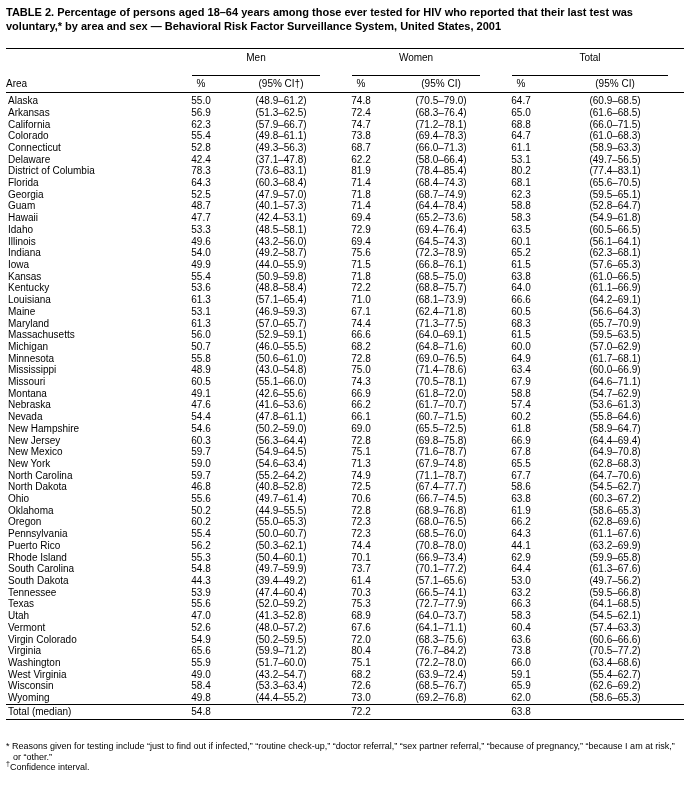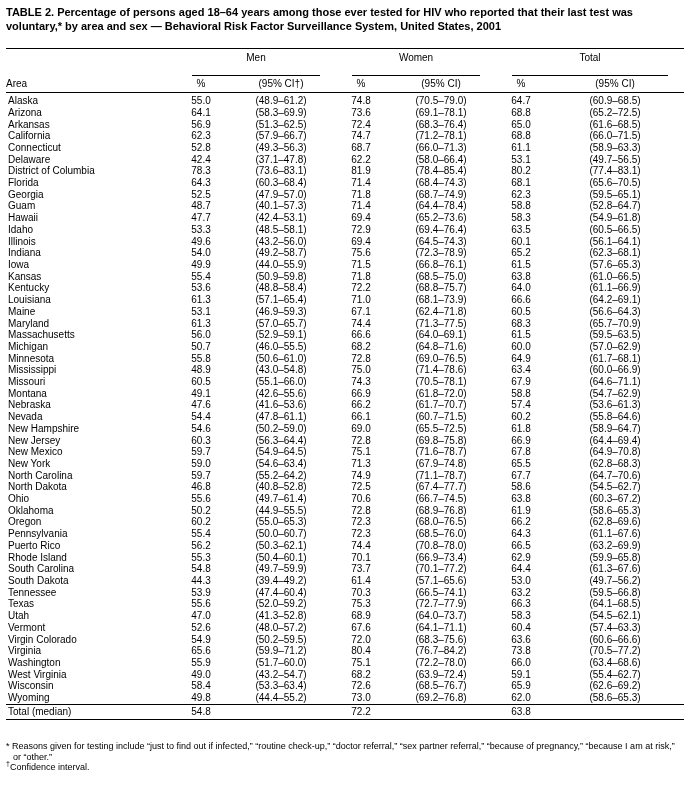--- a/index.html
+++ b/index.html
@@ -109,47 +109,47 @@
         <tr>
           <td class="area">Alaska</td>
           <td class="pct">55.0</td>
           <td class="ci">(48.9–61.2)</td>
           <td class="pct">74.8</td>
           <td class="ci">(70.5–79.0)</td>
           <td class="pct">64.7</td>
           <td class="ci">(60.9–68.5)</td>
         </tr>
         <tr>
-          <td class="area">Arizona</td>
-          <td class="pct">64.1</td>
-          <td class="ci">(58.3–69.9)</td>
-          <td class="pct">73.6</td>
-          <td class="ci">(69.1–78.1)</td>
-          <td class="pct">68.8</td>
-          <td class="ci">(65.2–72.5)</td>
-        </tr>
-        <tr>
           <td class="area">Arkansas</td>
           <td class="pct">56.9</td>
           <td class="ci">(51.3–62.5)</td>
           <td class="pct">72.4</td>
           <td class="ci">(68.3–76.4)</td>
           <td class="pct">65.0</td>
           <td class="ci">(61.6–68.5)</td>
         </tr>
         <tr>
           <td class="area">California</td>
           <td class="pct">62.3</td>
           <td class="ci">(57.9–66.7)</td>
           <td class="pct">74.7</td>
           <td class="ci">(71.2–78.1)</td>
           <td class="pct">68.8</td>
           <td class="ci">(66.0–71.5)</td>
         </tr>
         <tr>
+          <td class="area">Colorado</td>
+          <td class="pct">55.4</td>
+          <td class="ci">(49.8–61.1)</td>
+          <td class="pct">73.8</td>
+          <td class="ci">(69.4–78.3)</td>
+          <td class="pct">64.7</td>
+          <td class="ci">(61.0–68.3)</td>
+        </tr>
+        <tr>
           <td class="area">Connecticut</td>
           <td class="pct">52.8</td>
           <td class="ci">(49.3–56.3)</td>
           <td class="pct">68.7</td>
           <td class="ci">(66.0–71.3)</td>
           <td class="pct">61.1</td>
           <td class="ci">(58.9–63.3)</td>
         </tr>
         <tr>
           <td class="area">Delaware</td>
@@ -447,21 +447,21 @@
           <td class="ci">(68.5–76.0)</td>
           <td class="pct">64.3</td>
           <td class="ci">(61.1–67.6)</td>
         </tr>
         <tr>
           <td class="area">Puerto Rico</td>
           <td class="pct">56.2</td>
           <td class="ci">(50.3–62.1)</td>
           <td class="pct">74.4</td>
           <td class="ci">(70.8–78.0)</td>
-          <td class="pct">66.5</td>
+          <td class="pct">44.1</td>
           <td class="ci">(63.2–69.9)</td>
         </tr>
         <tr>
           <td class="area">Rhode Island</td>
           <td class="pct">55.3</td>
           <td class="ci">(50.4–60.1)</td>
           <td class="pct">70.1</td>
           <td class="ci">(66.9–73.4)</td>
           <td class="pct">62.9</td>
           <td class="ci">(59.9–65.8)</td>

